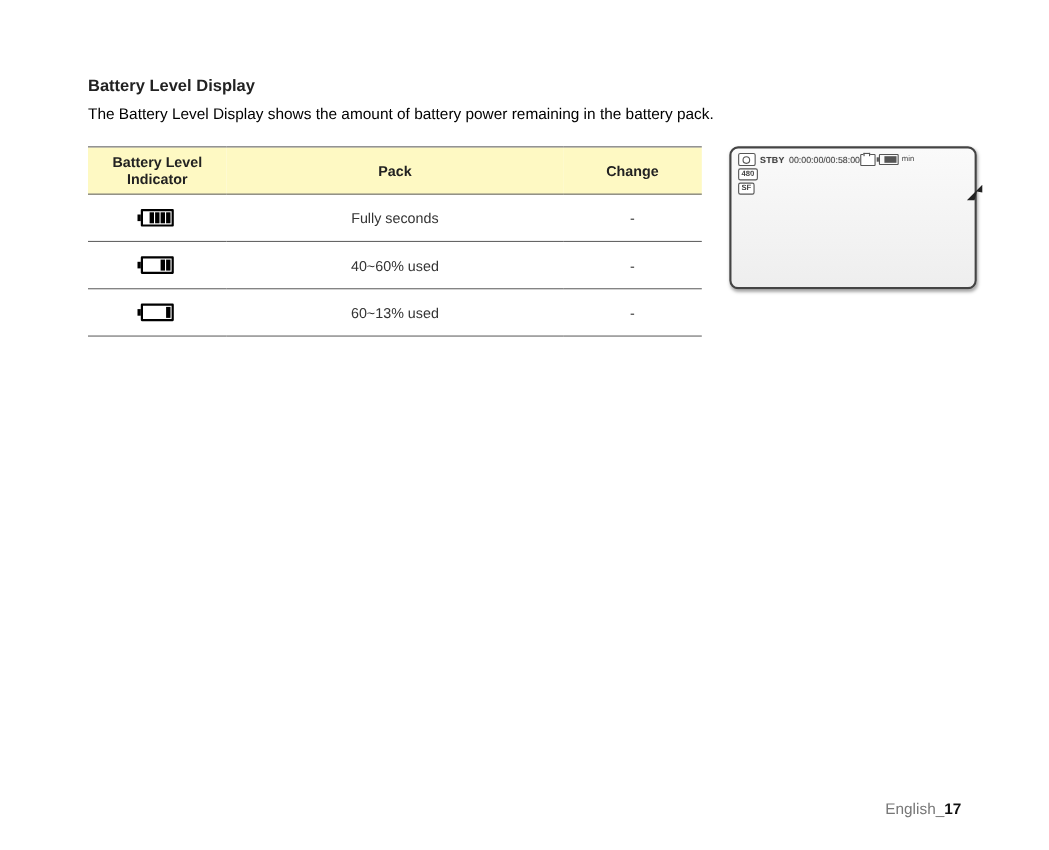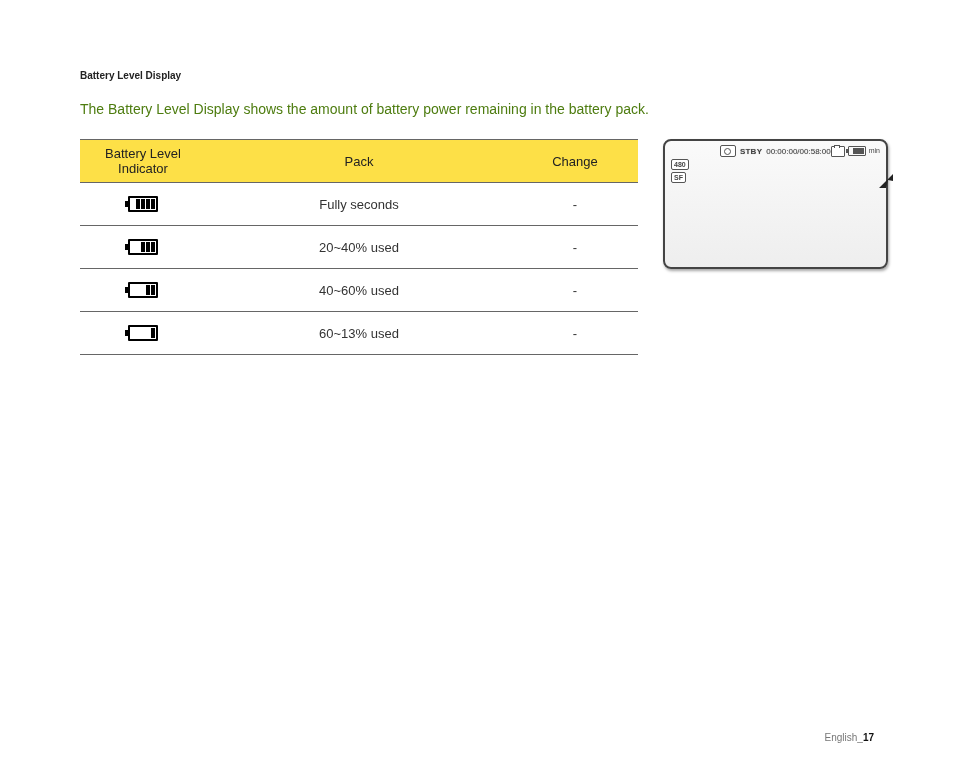--- a/index.html
+++ b/index.html
@@ -1,23 +1,23 @@
 <!DOCTYPE html>
 <html><head>
 <meta charset="utf-8">
 <style>
 html,body{margin:0;padding:0;background:#fff;font-family:Arial,Helvetica,sans-serif;color:#222}
 .page{width:954px;height:773px;box-sizing:border-box;padding:70px 80px 30px 80px;position:relative}
-.title{font-weight:bold;font-size:10px;margin-bottom:20px;color:#222}
-.desc{font-size:14px;color:#4d7c0f;margin-bottom:22px}
+.title{font-weight:bold;font-size:15px;margin-bottom:8px;color:#222}
+.desc{font-size:14px;color:#000000;margin-bottom:22px}
 .content-row{display:flex;gap:25px;align-items:flex-start}
 .tablewrap{flex:0 0 auto}
 table{border-collapse:collapse;font-size:13px;color:#333}
 th,td{border-top:1px solid #666;border-bottom:1px solid #666;padding:6px 8px;text-align:center}
-th{background:#fde047;font-weight:normal;color:#222}
+th{background:#fef9c3;font-weight:bold;color:#222}
 th.indicator{width:110px}
 th.state{width:290px}
 th.msg{width:110px}
 td.iconcell{height:30px}
 td.msgbold{font-weight:bold}
 .batt{display:inline-block;position:relative;width:26px;height:12px;border:2px solid #000;border-radius:1px;vertical-align:middle}
 .batt::before{content:"";position:absolute;left:-5px;top:3px;width:3px;height:6px;background:#000}
 .batt .seg{position:absolute;top:1px;bottom:1px;width:4px;background:#000}
 .batt .s1{right:1px}
 .batt .s2{right:6px}
@@ -27,38 +27,38 @@
 .batt-flicker{display:inline-block;position:relative;padding:4px 6px}
 .batt-flicker .batt{border-style:solid}
 .ray{position:absolute;width:5px;height:1.5px;background:#000}
 .ray.tl{top:1px;left:1px;transform:rotate(-35deg)}
 .ray.tr{top:1px;right:1px;transform:rotate(35deg)}
 .ray.bl{bottom:1px;left:1px;transform:rotate(35deg)}
 .ray.br{bottom:1px;right:1px;transform:rotate(-35deg)}
 .ray.t{top:-2px;left:50%;width:1.5px;height:5px;margin-left:-1px}
 .ray.b{bottom:-2px;left:50%;width:1.5px;height:5px;margin-left:-1px}
 .screen{flex:0 0 auto;width:225px;height:130px;border:2px solid #444;border-radius:8px;box-shadow:1px 2px 3px rgba(0,0,0,.35);background:linear-gradient(#fafafa,#eee);position:relative;box-sizing:border-box;padding:4px 6px;font-size:8.5px;color:#444}
-.screen .row1{display:flex;align-items:center;justify-content:flex-end}
+.screen .row1{display:flex;align-items:center;justify-content:flex-start}
 .screen .left-icons{display:flex;align-items:center;gap:4px}
 .screen .right-icons{display:flex;align-items:center;gap:3px}
 .cam-icon{display:inline-block;width:14px;height:10px;border:1px solid #555;border-radius:2px;position:relative;background:#fff}
 .cam-icon::after{content:"";position:absolute;top:2px;left:3px;width:5px;height:5px;border:1px solid #555;border-radius:50%}
 .stby{font-weight:bold;font-size:8px;letter-spacing:.03em;text-shadow:0 0 1px #bbb}
 .tc{font-weight:normal;font-size:8px;text-shadow:0 0 1px #bbb}
 .card-icon{display:inline-block;width:12px;height:9px;border:1px solid #555;border-radius:1px;position:relative;background:#fff}
 .card-icon::after{content:"";position:absolute;top:-2px;left:2px;width:4px;height:2px;border:1px solid #555;border-bottom:none;background:#fff}
 .sbatt{display:inline-block;width:16px;height:8px;border:1px solid #555;border-radius:1px;position:relative}
 .sbatt::before{content:"";position:absolute;left:-3px;top:2px;width:2px;height:4px;background:#555}
 .sbatt .fill{position:absolute;top:1px;bottom:1px;right:1px;width:11px;background:#555}
 .minlbl{font-size:7px;line-height:6px}
 .screen .row2{display:flex;gap:4px;align-items:center;margin-top:2px}
 .badge{display:inline-block;border:1px solid #555;border-radius:2px;padding:0 2px;font-size:7px;font-weight:bold;background:#fff;line-height:9px}
 .arrow{position:absolute;right:10px;top:30px;width:0;height:0}
 .arrow svg{width:20px;height:20px}
-.pagenum{position:absolute;right:80px;bottom:30px;font-size:10px;color:#777}
+.pagenum{position:absolute;right:80px;bottom:30px;font-size:14px;color:#777}
 .pagenum b{color:#111}
 </style>
 </head>
 <body>
 
 <div class="page">
 
   <div class="title">Battery Level Display</div>
   <div class="desc">The Battery Level Display shows the amount of battery power remaining in the battery pack.</div>
 
@@ -72,27 +72,20 @@
             <th class="state">Pack</th>
             <th class="msg">Change</th>
           </tr>
         </thead>
         <tbody>
           <tr>
             <td class="iconcell">
               <span class="batt"><span class="seg s1"></span><span class="seg s2"></span><span class="seg s3"></span><span class="seg s4"></span></span>
             </td>
             <td>Fully seconds</td>
-            <td>-</td>
-          </tr>
-          <tr>
-            <td class="iconcell">
-              <span class="batt"><span class="seg s1"></span><span class="seg s2"></span><span class="seg s3"></span></span>
-            </td>
-            <td>20~40% used</td>
             <td>-</td>
           </tr>
           <tr>
             <td class="iconcell">
               <span class="batt"><span class="seg s1"></span><span class="seg s2"></span></span>
             </td>
             <td>40~60% used</td>
             <td>-</td>
           </tr>
           <tr>

